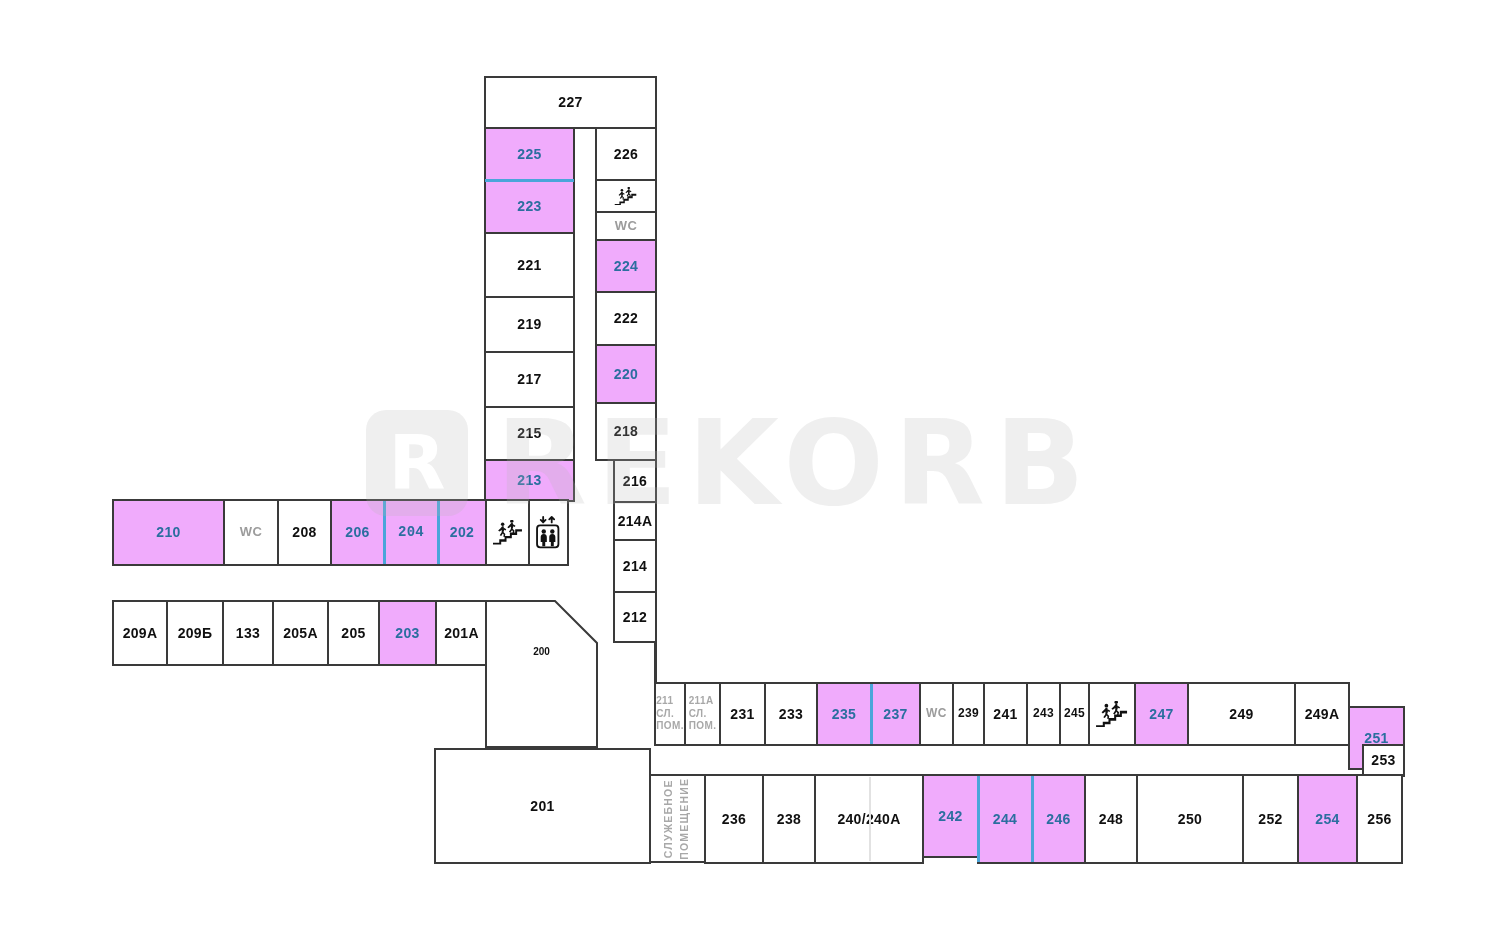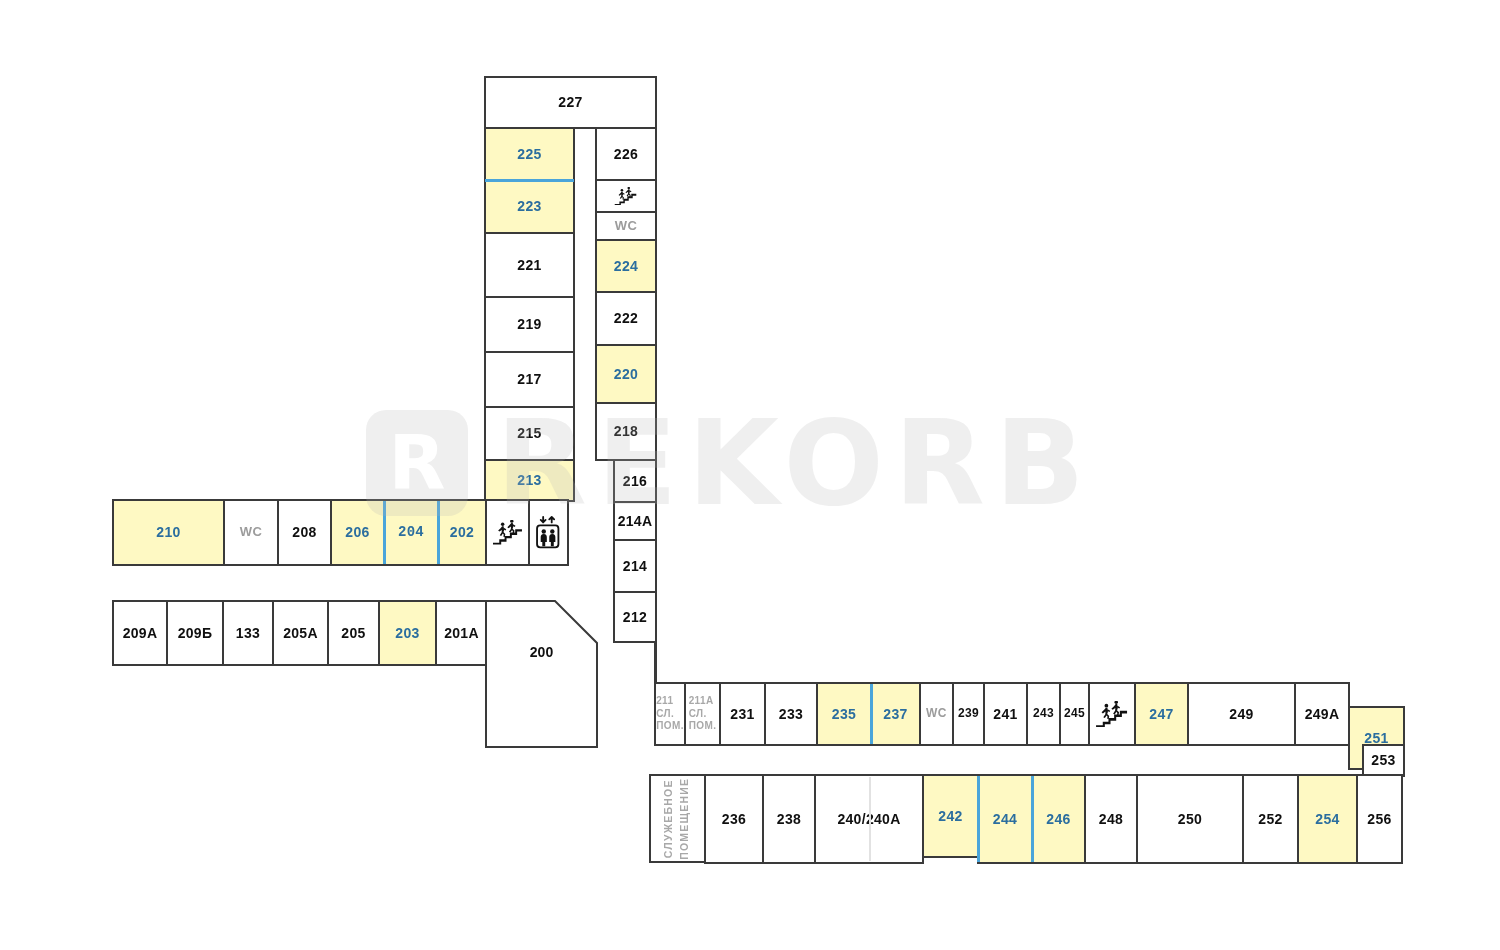--- a/index.html
+++ b/index.html
@@ -10,32 +10,32 @@
   .cell{
     position:absolute;box-sizing:border-box;
     outline:2px solid #3a3a3a;outline-offset:-1px;
     background:#ffffff;display:flex;align-items:center;justify-content:center;
     z-index:1;
   }
   .cell .lbl{
     font-weight:bold;font-size:14px;color:#101010;text-align:center;line-height:1.15;
     letter-spacing:.3px;
   }
-  .cell.hl{background:#fef9c3;}
+  .cell.hl{background:#f0abfc;}
   .cell.hl .lbl{color:#2b6e9f;}
   .cell.wc .lbl{color:#9c9c9c;font-size:13px;letter-spacing:.5px;}
   .cell.gray .lbl{color:#a8a8a8;font-size:10px;line-height:1.25;text-align:left;letter-spacing:.4px;}
   .cell.service .lbl{color:#a8a8a8;font-size:10.5px;letter-spacing:1.2px;white-space:nowrap;transform:rotate(-90deg);line-height:1.5;text-align:center;}
   .divider{position:absolute;z-index:2;background:#4aa5da;}
   .divider.faint{background:#e2e2e2;}
   .wall{position:absolute;z-index:2;background:#3a3a3a;}
   .room200-wrap{position:absolute;z-index:1;}
   .room200-wrap .lbl{
     position:absolute;left:0;top:0;width:100%;height:60%;display:flex;align-items:center;justify-content:center;
-    font-weight:bold;font-size:14px;color:#101010;
+    font-weight:bold;font-size:10px;color:#101010;
   }
   #watermark{
     position:absolute;z-index:6;pointer-events:none;display:flex;align-items:center;
     left:366px;top:404px;height:118px;
   }
   #wm-logo{
     width:102px;height:106px;border-radius:20px;background:rgba(182,182,182,0.22);
     display:flex;align-items:center;justify-content:center;flex:0 0 auto;
   }
   #wm-logo span{color:#ffffff;font-weight:bold;font-size:74px;font-family:"DejaVu Sans",sans-serif;}
@@ -185,20 +185,23 @@
       <div class="lbl">205A</div>
     </div>
     <div class="cell room" style="left: 328px; top: 601px; width: 51px; height: 64px;">
       <div class="lbl">205</div>
     </div>
     <div class="cell hl" style="left: 379px; top: 601px; width: 57px; height: 64px;">
       <div class="lbl">203</div>
     </div>
     <div class="cell room" style="left: 436px; top: 601px; width: 51px; height: 64px;">
       <div class="lbl">201A</div>
+    </div>
+    <div class="cell room" style="left: 435px; top: 749px; width: 215px; height: 114px;">
+      <div class="lbl">201</div>
     </div>
     <div class="cell gray" style="left: 655px; top: 683px; width: 30px; height: 62px;">
       <div class="lbl"><span>211</span><br><span>СЛ.</span><br><span>ПОМ.</span></div>
     </div>
     <div class="cell gray" style="left: 685px; top: 683px; width: 35px; height: 62px;">
       <div class="lbl"><span>211А</span><br><span>СЛ.</span><br><span>ПОМ.</span></div>
     </div>
     <div class="cell room" style="left: 720px; top: 683px; width: 45px; height: 62px;">
       <div class="lbl">231</div>
     </div>

